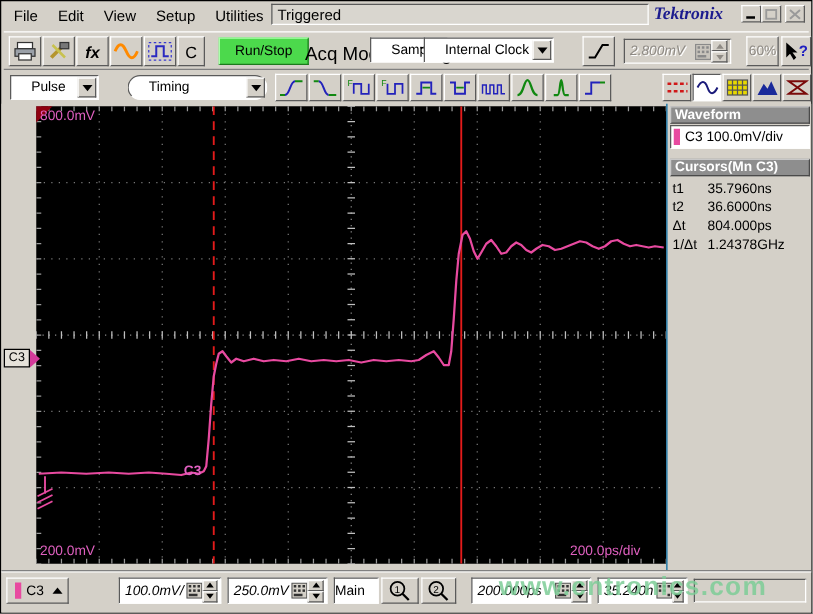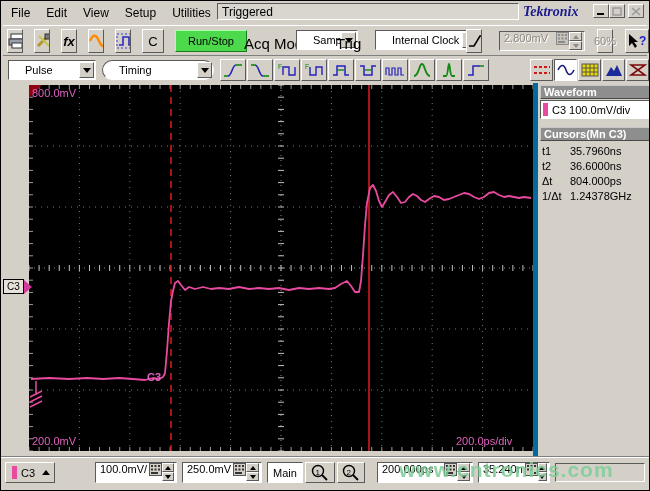--- a/index.html
+++ b/index.html
@@ -14,21 +14,21 @@
   
   .menubar{position:absolute;left:2px;top:2px;right:2px;height:20px;display:flex;align-items:center;}
   .menu-item{font-size:12px;color:#000;padding:2px 8px;cursor:default;}
   .statusbox{position:absolute;left:216px;top:2px;width:302px;height:17px;border:1px solid;border-color:#5a5a5a #fff #fff #5a5a5a;background:#d9d6cf;font-size:12px;color:#000;padding:1px 4px;}
   .brand{position:absolute;left:522px;top:3px;font-family:"Liberation Serif",serif;font-weight:bold;font-style:italic;font-size:14px;color:#1b1b8e;}
   .winbtn{position:absolute;top:3px;width:16px;height:14px;display:flex;align-items:center;justify-content:center;font-size:9px;}
 
   
   .toolbar{position:absolute;left:2px;top:24px;right:2px;height:30px;border-top:1px solid #fff;}
   .toolbar2{position:absolute;left:2px;top:54px;right:2px;height:28px;border-top:1px solid #808080;}
-  .tbtn{position:absolute;top:3px;width:16px;height:24px;display:flex;align-items:center;justify-content:center;}
+  .tbtn{position:absolute;top:3px;width:26px;height:24px;display:flex;align-items:center;justify-content:center;}
   .mbtn{position:absolute;top:3px;width:26px;height:22px;display:flex;align-items:center;justify-content:center;}
   .lbl{position:absolute;font-size:15px;color:#000;}
   .dd{position:absolute;height:20px;background:#fff;border:1px solid;border-color:#5a5a5a #fff #fff #5a5a5a;font-size:11px;color:#000;display:flex;align-items:center;padding-left:16px;}
   .dd .arrowbox{position:absolute;right:1px;top:1px;bottom:1px;width:15px;background:#d4d0c8;border:1px solid;border-color:#fff #5a5a5a #5a5a5a #fff;display:flex;align-items:center;justify-content:center;}
   .tri-down{width:0;height:0;border-left:4px solid transparent;border-right:4px solid transparent;border-top:5px solid #000;}
   .tri-up{width:0;height:0;border-left:4px solid transparent;border-right:4px solid transparent;border-bottom:5px solid #000;}
   .runstop{position:absolute;left:172px;top:4px;width:72px;height:22px;background:#4cd94c;border:1px solid;border-color:#aaffaa #1c7a1c #1c7a1c #aaffaa;font-size:11px;color:#000;display:flex;align-items:center;justify-content:center;}
   .disabledtxt{color:#8e8a84;text-shadow:1px 1px 0 #fff;}
   .spinner{display:inline-flex;flex-direction:column;width:13px;height:18px;}
   .spinner .sp{flex:1;display:flex;align-items:center;justify-content:center;}
@@ -39,32 +39,32 @@
   
   .main{position:absolute;left:0;top:82px;width:514px;height:373px;background:#d4d0c8;}
   .graticule{position:absolute;left:28px;top:2px;width:504px;height:366px;background:#000;}
   .scopelabel{position:absolute;font-size:11px;color:#e060c0;z-index:5;}
   .corner-tri{position:absolute;left:28px;top:2px;width:0;height:0;border-top:13px solid #8f0010;border-right:13px solid transparent;z-index:4;}
   .chmarker{position:absolute;left:2px;top:196px;z-index:6;display:flex;align-items:center;}
   .chmarker .box{width:21px;height:15px;background:#e6e2da;border:1px solid #000;font-size:10px;display:flex;align-items:center;justify-content:center;color:#000;}
   .chmarker .arr{width:0;height:0;border-top:7px solid transparent;border-bottom:7px solid transparent;border-left:8px solid #d43a9a;}
 
   
-  .sidebar{position:absolute;left:532px;top:82px;width:118px;height:373px;background:#d4d0c8;border-left:5px solid #0369a1;}
+  .sidebar{position:absolute;left:532px;top:82px;width:118px;height:373px;background:#d4d0c8;border-left:1px solid #0369a1;}
   .hdr{position:absolute;left:2px;width:112px;height:14px;background:#8e8e8e;border:1px solid;border-color:#c8c8c8 #4a4a4a #4a4a4a #c8c8c8;color:#fff;font-size:11px;font-weight:bold;padding:0 3px;line-height:13px;}
   .wfentry{position:absolute;left:2px;top:17px;width:112px;height:19px;background:#fff;border:1px solid;border-color:#5a5a5a #fff #fff #5a5a5a;display:flex;align-items:center;font-size:11px;color:#000;}
   .chip{width:5px;height:13px;margin:0 4px 0 2px;}
   .ro-row{position:absolute;left:4px;width:110px;height:15px;font-size:11px;color:#000;display:flex;}
   .ro-row .l{width:28px;}
   .ro-row .v{flex:1;}
 
   
   .bottombar{position:absolute;left:0;top:455px;width:650px;height:36px;background:#d4d0c8;border-top:1px solid #808080;box-shadow:inset 0 1px 0 #fff;}
   .bb{position:absolute;top:5px;height:21px;}
-  .bbfield{background:#fff;border:1px solid;border-color:#5a5a5a #fff #fff #5a5a5a;display:flex;align-items:flex-start;font-size:11px;color:#000;padding:0 2px 0 4px;}
+  .bbfield{background:#fff;border:1px solid;border-color:#5a5a5a #fff #fff #5a5a5a;display:flex;align-items:center;font-size:11px;color:#000;padding:0 2px 0 4px;font-style:italic;}
   .keypadicon{width:13px;height:13px;margin-left:2px;flex:none;}
   .watermark{position:absolute;left:398px;top:457px;font-size:21px;font-weight:bold;letter-spacing:1px;color:rgba(125,205,150,0.85);z-index:50;pointer-events:none;}
   svg{display:block;}
 </style>
 </head>
 <body>
 
 <div class="window">
 
   <div class="menubar">
@@ -123,21 +123,21 @@
     <div class="tbtn raised" style="left:139px;width:22px;font-size:13px;">C</div>
     <div class="runstop">Run/Stop</div>
     <span class="lbl" style="left:241px;top:9px;">Acq Mode</span>
     <div class="dd" style="left:293px;top:4px;width:62px;">
       <span>Sample</span>
       <span class="arrowbox">
           <span class="tri-down"></span>
         </span>
     </div>
     <span class="lbl" style="left:333px;top:9px;">Trig</span>
-    <div class="dd" style="left:372px;top:4px;width:104px;">
+    <div class="dd" style="left:336px;top:4px;width:104px;">
       <span>Internal Clock</span>
       <span class="arrowbox">
           <span class="tri-down"></span>
         </span>
     </div>
     <div class="tbtn raised" style="left:463px;">
       <svg width="20" height="16">
           <path d="M2,13 H7 L13,3 H18" fill="none" stroke="#000" stroke-width="1.6"></path>
         </svg>
     </div>
@@ -169,21 +169,21 @@
       </div>
     <div class="tbtn raised" style="left:622px;width:24px;">
       <svg width="20" height="16">
           <polygon points="2,1 2,13 5,10 8,15 10,13 7,9 11,9" fill="#000"></polygon>
           <text x="12" y="12" font-size="12" font-weight="bold" fill="#2020c0" font-family="Liberation Sans,sans-serif">?</text>
         </svg>
     </div>
   </div>
 
   <div class="toolbar2">
-    <div class="dd" style="left:5px;top:4px;width:88px;">
+    <div class="dd" style="left:5px;top:4px;width:71px;">
       <span>Pulse</span>
       <span class="arrowbox">
           <span class="tri-down"></span>
         </span>
     </div>
     <div class="dd" style="left:99px;top:4px;width:112px;border-radius:10px;">
       <span>Timing</span>
       <span class="arrowbox">
           <span class="tri-down"></span>
         </span>
@@ -600,21 +600,21 @@
       <span class="spinner">
           <span class="sp raised">
             <span class="t up"></span>
           </span>
           <span class="sp raised">
             <span class="t dn"></span>
           </span>
         </span>
     </div>
 
-    <div class="bb pressed" style="left:266px;width:36px;display:flex;align-items:center;justify-content:center;font-size:11px;">
+    <div class="bb pressed" style="left:266px;width:36px;display:flex;align-items:center;font-size:11px;">
       <span>Main</span>
     </div>
     <div class="bb raised" style="left:304px;width:30px;display:flex;align-items:center;justify-content:center;">
       <svg width="20" height="17">
           <circle cx="8" cy="7" r="5.5" fill="none" stroke="#000" stroke-width="1.4"></circle>
           <line x1="12" y1="11" x2="17" y2="16" stroke="#000" stroke-width="1.8"></line>
           <text x="5.5" y="10.5" font-size="8" fill="#000" font-family="Liberation Sans,sans-serif">1</text>
         </svg>
     </div>
     <div class="bb raised" style="left:336px;width:28px;display:flex;align-items:center;justify-content:center;">

